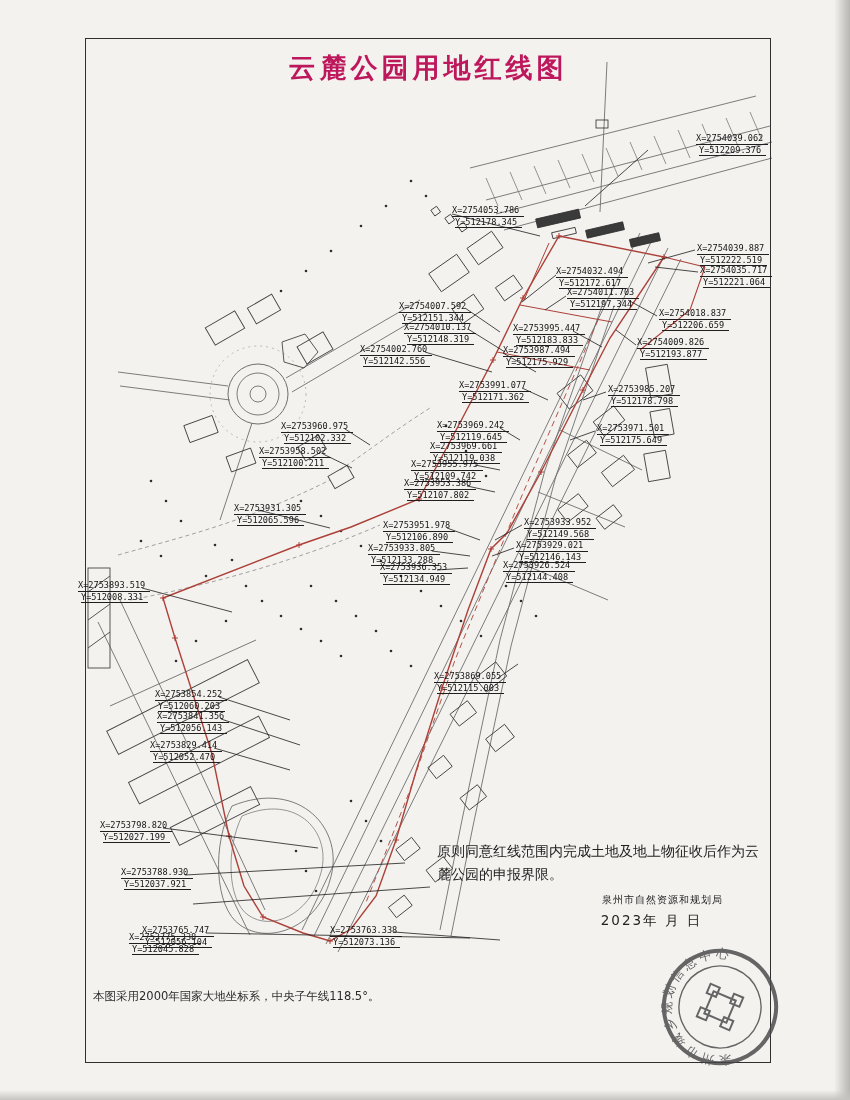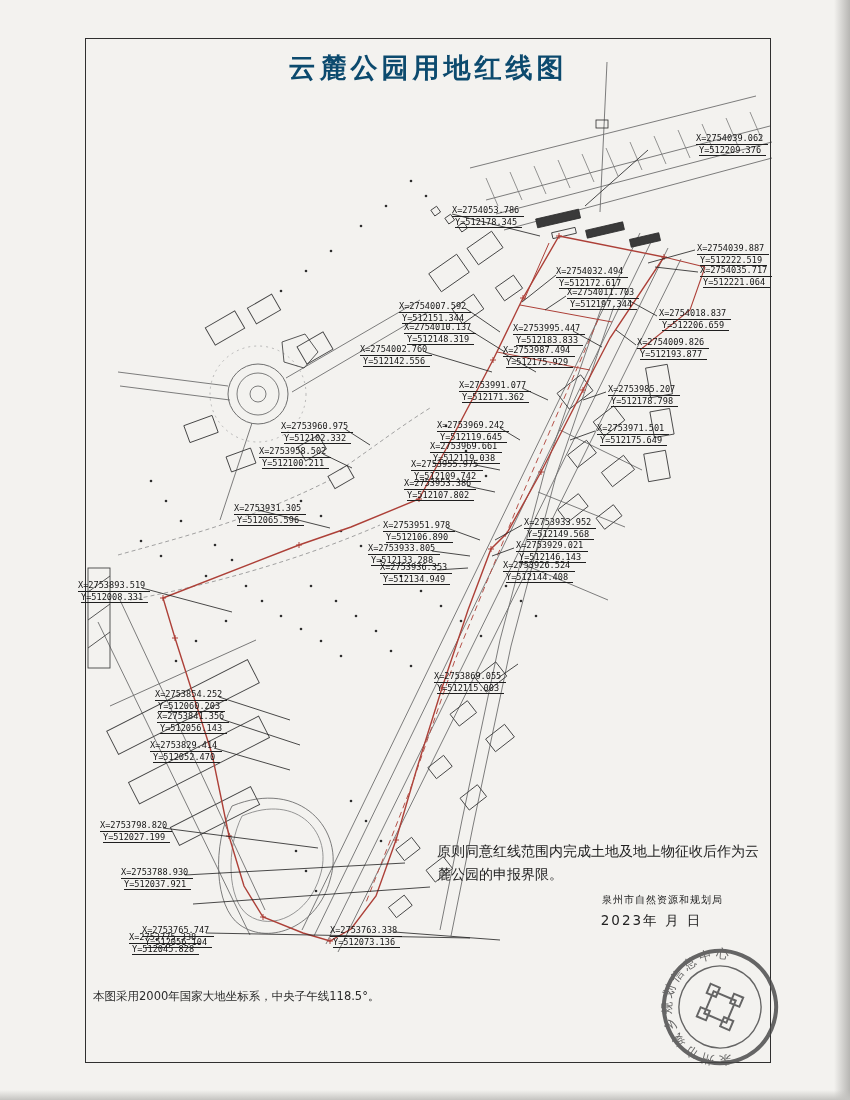--- a/index.html
+++ b/index.html
@@ -9,21 +9,21 @@
     font-family:"DejaVu Sans",sans-serif;
     color:#1c1c1c;
   }
   .frame{
     position:absolute;left:85px;top:38px;width:686px;height:1025px;
     border:1.4px solid #2f2f2f;box-sizing:border-box;
   }
   .title{
     position:absolute;left:85px;top:50px;width:686px;
     text-align:center;font-size:27px;font-weight:700;letter-spacing:4px;
-    color:#0c4a6e;
+    color:#be185d;
   }
   #map-svg{position:absolute;left:0;top:0;}
   #coord-layer{position:absolute;left:0;top:0;width:850px;height:1100px;}
   .coord{
     position:absolute;
     font-family:"DejaVu Sans Mono",monospace;
     font-size:8.6px;line-height:10.5px;color:#141414;
     white-space:nowrap;
   }
   .coord div{border-bottom:1px solid #1f1f1f;padding-right:5px;width:max-content;}

